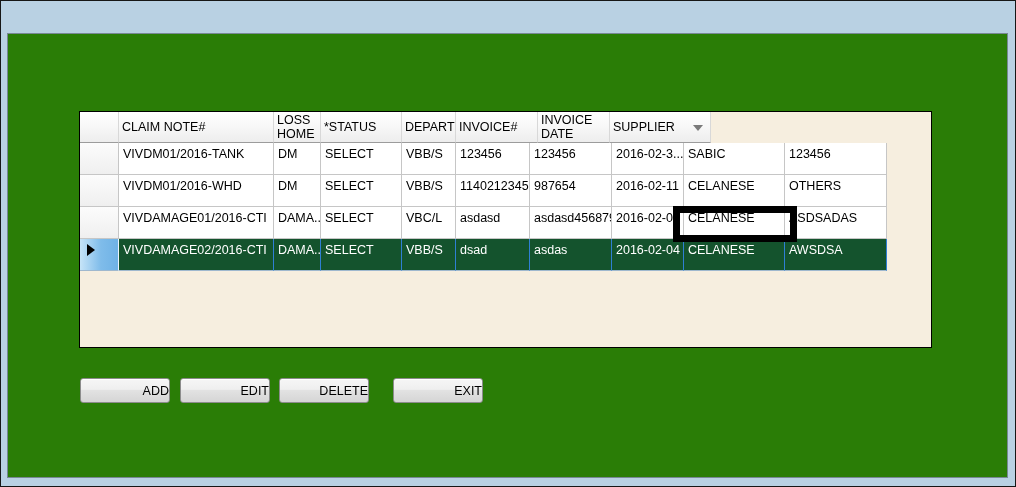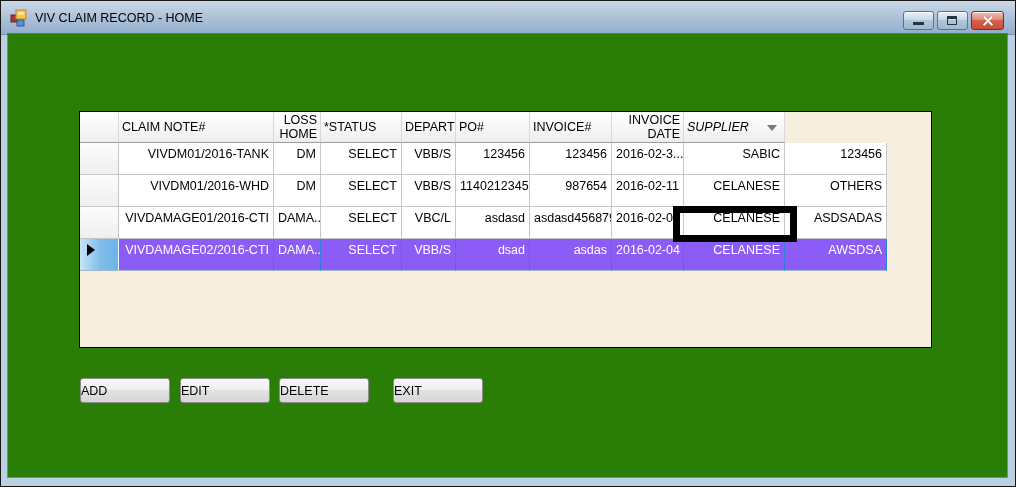--- a/index.html
+++ b/index.html
@@ -55,48 +55,48 @@
   }
   
   .grid{
     position:absolute;left:78px;top:110px;width:853px;height:237px;
     box-sizing:border-box;border:1px solid #000;
     background:#F6EEDF;
     font-size:12.5px;color:#000;
     overflow:hidden;
   }
   .grow{display:flex;}
-  .hcell,.dcell{box-sizing:border-box;flex:none;text-align:right;}
+  .hcell,.dcell{box-sizing:border-box;flex:none;}
   .hcell{
     height:31px;
     background:linear-gradient(180deg,#FFFFFF 0%,#F8F8F8 45%,#EDEDED 100%);
     border-right:1px solid #D8D8D8;
     border-bottom:1px solid #9C9C9C;
     display:flex;align-items:center;
     padding:0 3px;line-height:14px;
     overflow:hidden;white-space:normal;
   }
   .dcell{
     height:32px;background:#fff;
     border-right:1px solid #C6C6C6;
     border-bottom:1px solid #C6C6C6;
     line-height:22px;padding:0 4px;
     white-space:nowrap;overflow:hidden;
   }
   .rowhdr{background:linear-gradient(180deg,#FCFCFC,#EFEFEF);position:relative;padding:0;}
   .c0{width:39px}.c1{width:155px}.c2{width:47px}.c3{width:81px}.c4{width:54px}
   .c5{width:74px}.c6{width:82px}.c7{width:72px}.c8{width:101px}.c9{width:102px}
-  .supplier{position:relative;font-style:italic;}
+  .supplier{position:relative;}
   .sorticon{
     position:absolute;right:7px;top:13px;width:0;height:0;
     border-left:5px solid transparent;border-right:5px solid transparent;
     border-top:6px solid #7A7A7A;
   }
   .row.selected .dcell{
-    background:#8b5cf6;color:#fff;
+    background:#14532d;color:#fff;
     border-right-color:#2F7FD4;border-bottom-color:#9FB8CE;
   }
   .row.selected .rowhdr{
     background:linear-gradient(90deg,#C6E4F8 0%,#7FBCEA 55%,#6FB2E6 100%);
     border-right:1px solid #EAF5FD;
   }
   .row-indicator{
     position:absolute;left:7px;top:5px;width:0;height:0;
     border-left:8px solid #000;
     border-top:6px solid transparent;
@@ -107,61 +107,40 @@
     position:absolute;left:672px;top:205px;width:124px;height:36px;
     box-sizing:border-box;border:7px solid #000;background:transparent;z-index:6;
   }
   
   .actionbtn{
     position:absolute;top:377px;width:90px;height:25px;
     box-sizing:border-box;border:1px solid #8C8C8C;border-radius:3px;
     background:linear-gradient(180deg,#F6F6F6 0%,#EFEFEF 45%,#E2E2E2 50%,#D5D5D5 100%);
     box-shadow:inset 0 1px 0 #fff;
     font-family:"Liberation Sans",sans-serif;font-size:12.5px;color:#000;
-    text-align:left;line-height:22px;padding:0;
+    text-align:right;line-height:22px;padding:0;
   }
   #btn-add{left:79px}#btn-edit{left:179px}#btn-delete{left:278px}#btn-exit{left:392px}
 </style>
 </head>
 <body>
 
 <div class="window">
 
-  <div class="titlebar">
-    <svg class="form-icon" viewBox="0 0 18 18">
-      <rect x="1" y="6" width="6" height="7" fill="#A43B31" stroke="#6E241D" stroke-width="1"></rect>
-      <rect x="6" y="1" width="10" height="9" fill="#EFC94C" stroke="#C8822B" stroke-width="1"></rect>
-      <rect x="8" y="3" width="6" height="3" fill="#F7E7A8"></rect>
-      <rect x="7" y="11" width="7" height="6" fill="#5B8DD9" stroke="#33598F" stroke-width="1"></rect>
-    </svg>
-    <span class="title-text">VIV CLAIM RECORD - HOME</span>
-    <div class="winbtns">
-      <button class="wbtn">
-        <span class="glyph-min"></span>
-      </button>
-      <button class="wbtn">
-        <span class="glyph-max"></span>
-      </button>
-      <button class="wbtn close">
-        <span class="glyph-close"></span>
-      </button>
-    </div>
-  </div>
 
   <div class="client"></div>
 
   <div class="grid">
 
     <div class="grow">
       <div class="hcell c0"></div>
       <div class="hcell c1">CLAIM NOTE#</div>
       <div class="hcell c2">LOSS HOME</div>
       <div class="hcell c3">*STATUS</div>
       <div class="hcell c4">DEPARTMENT</div>
-      <div class="hcell c5">PO#</div>
       <div class="hcell c6">INVOICE#</div>
       <div class="hcell c7">INVOICE DATE</div>
       <div class="hcell c8 supplier">
         <span>SUPPLIER</span>
         <span class="sorticon"></span>
       </div>
     </div>
 
     <div class="grow row">
       <div class="dcell rowhdr c0"></div>

